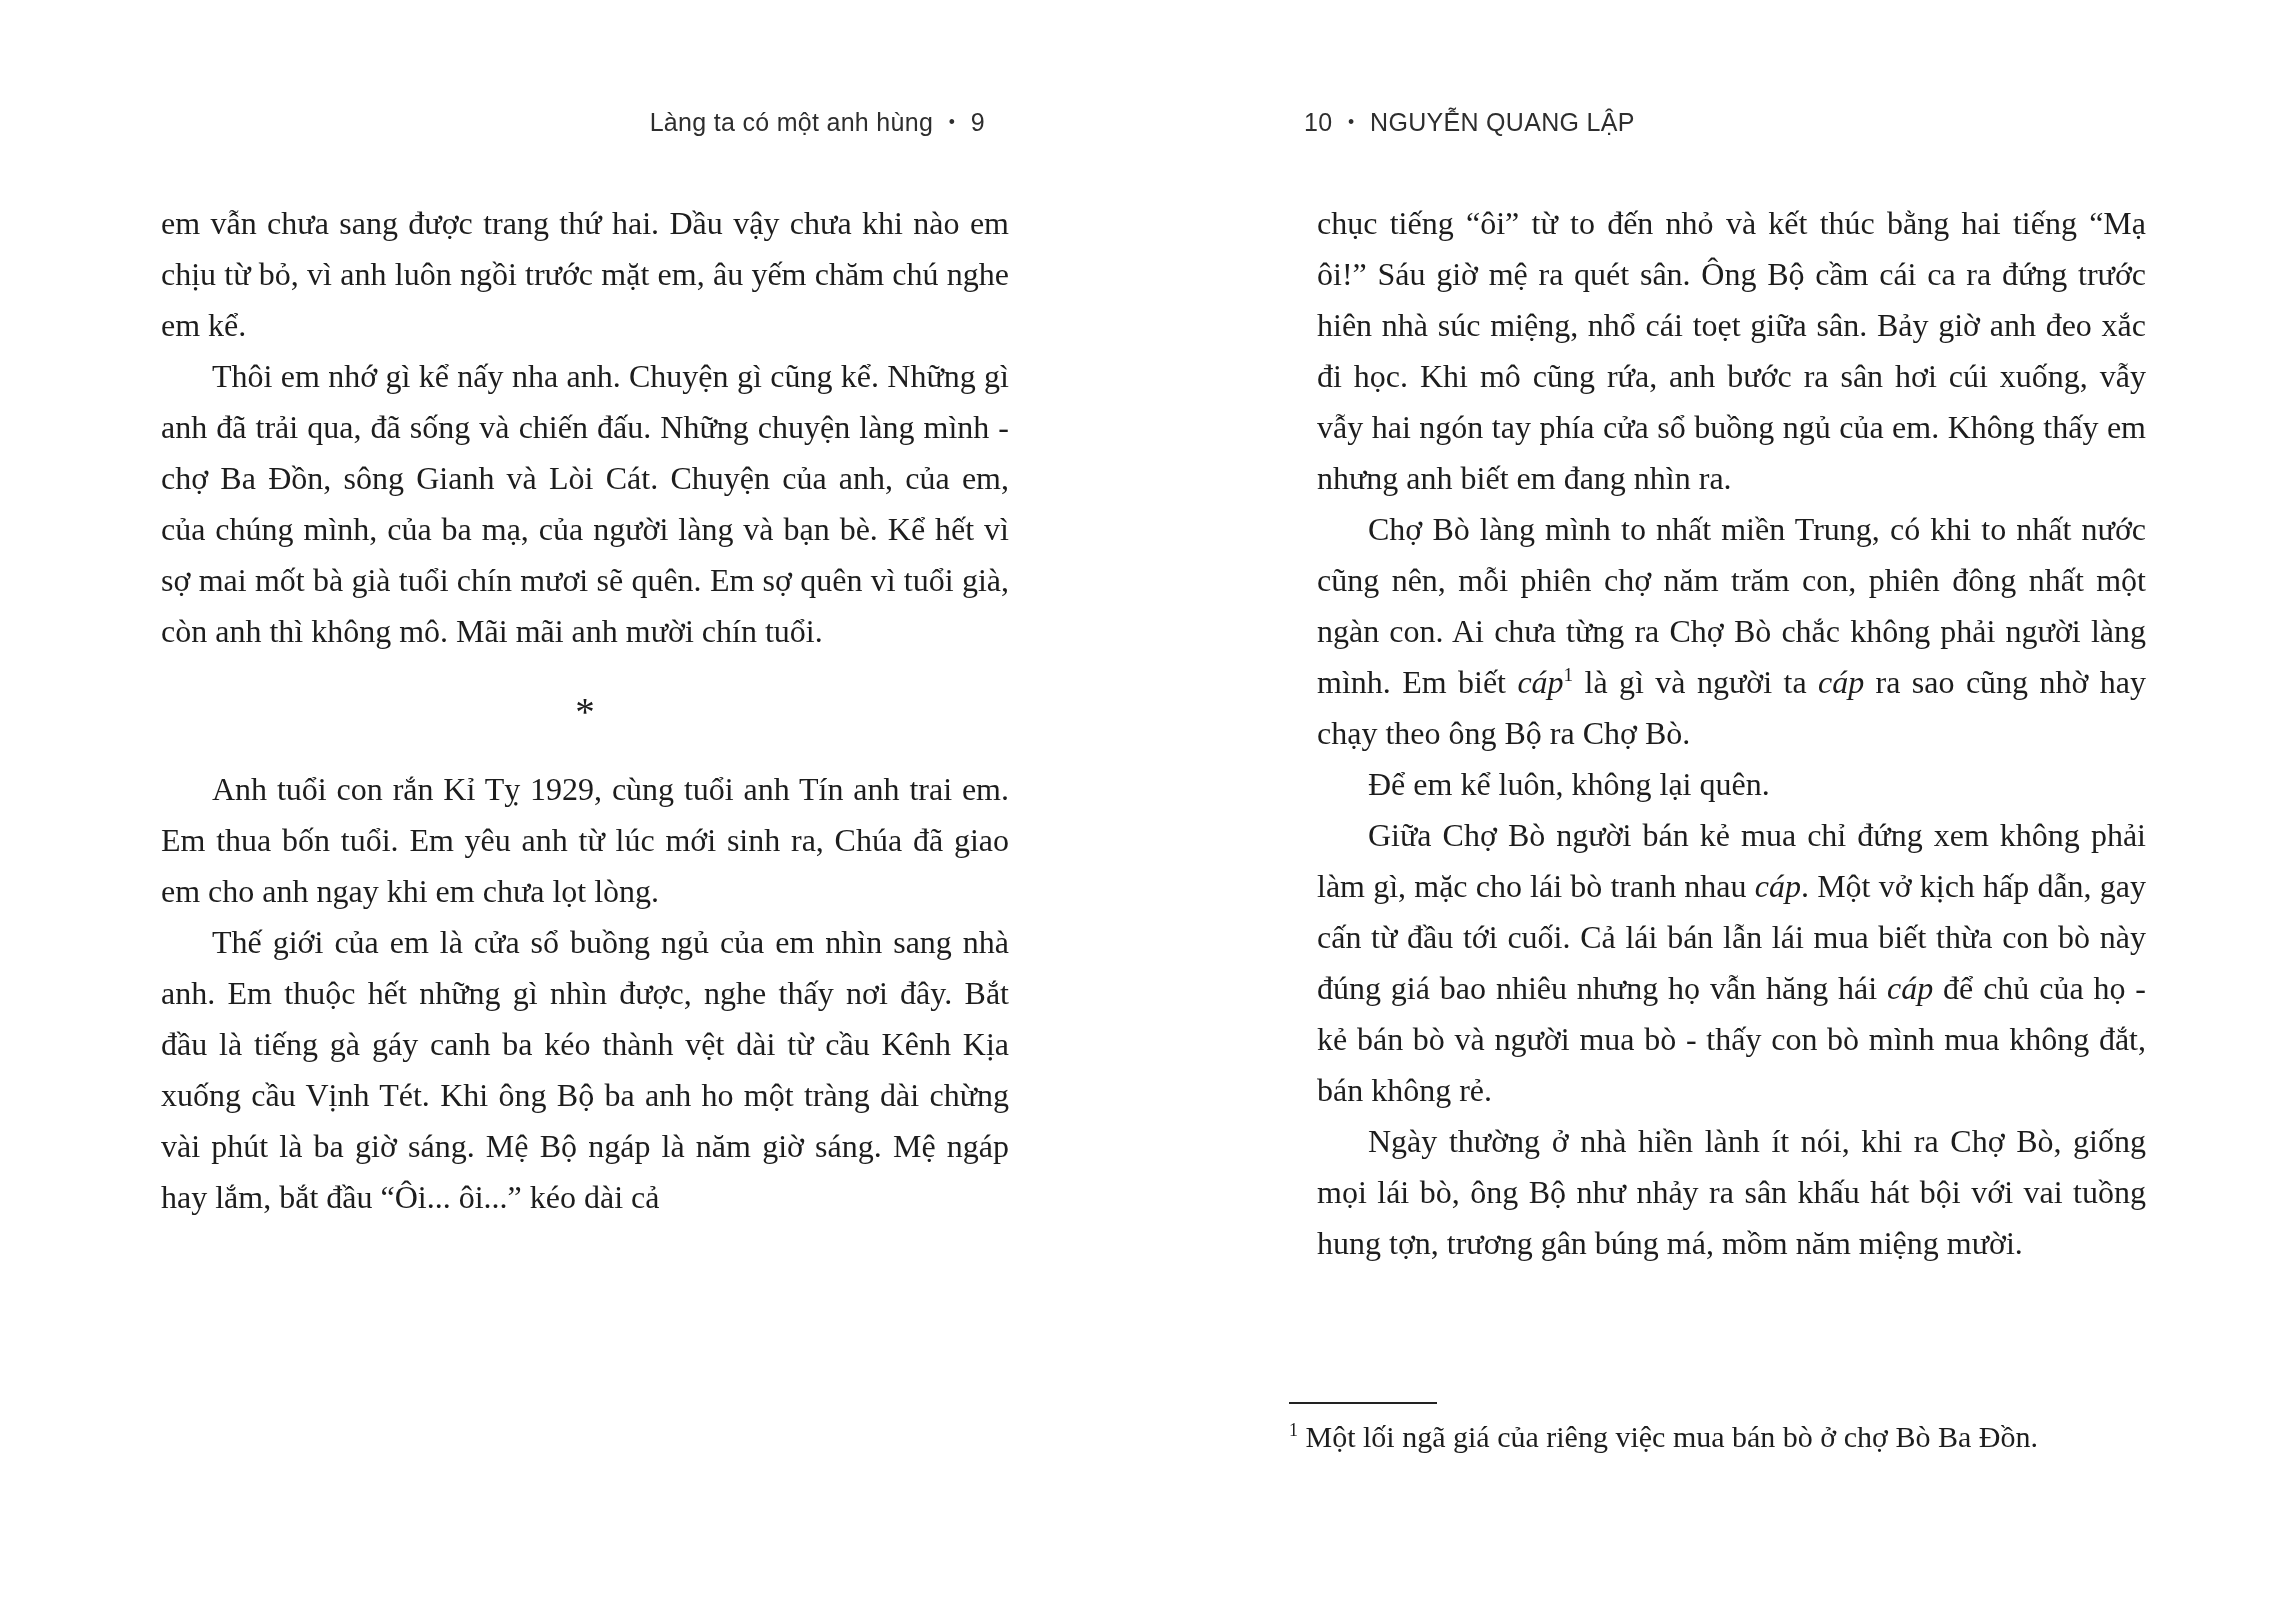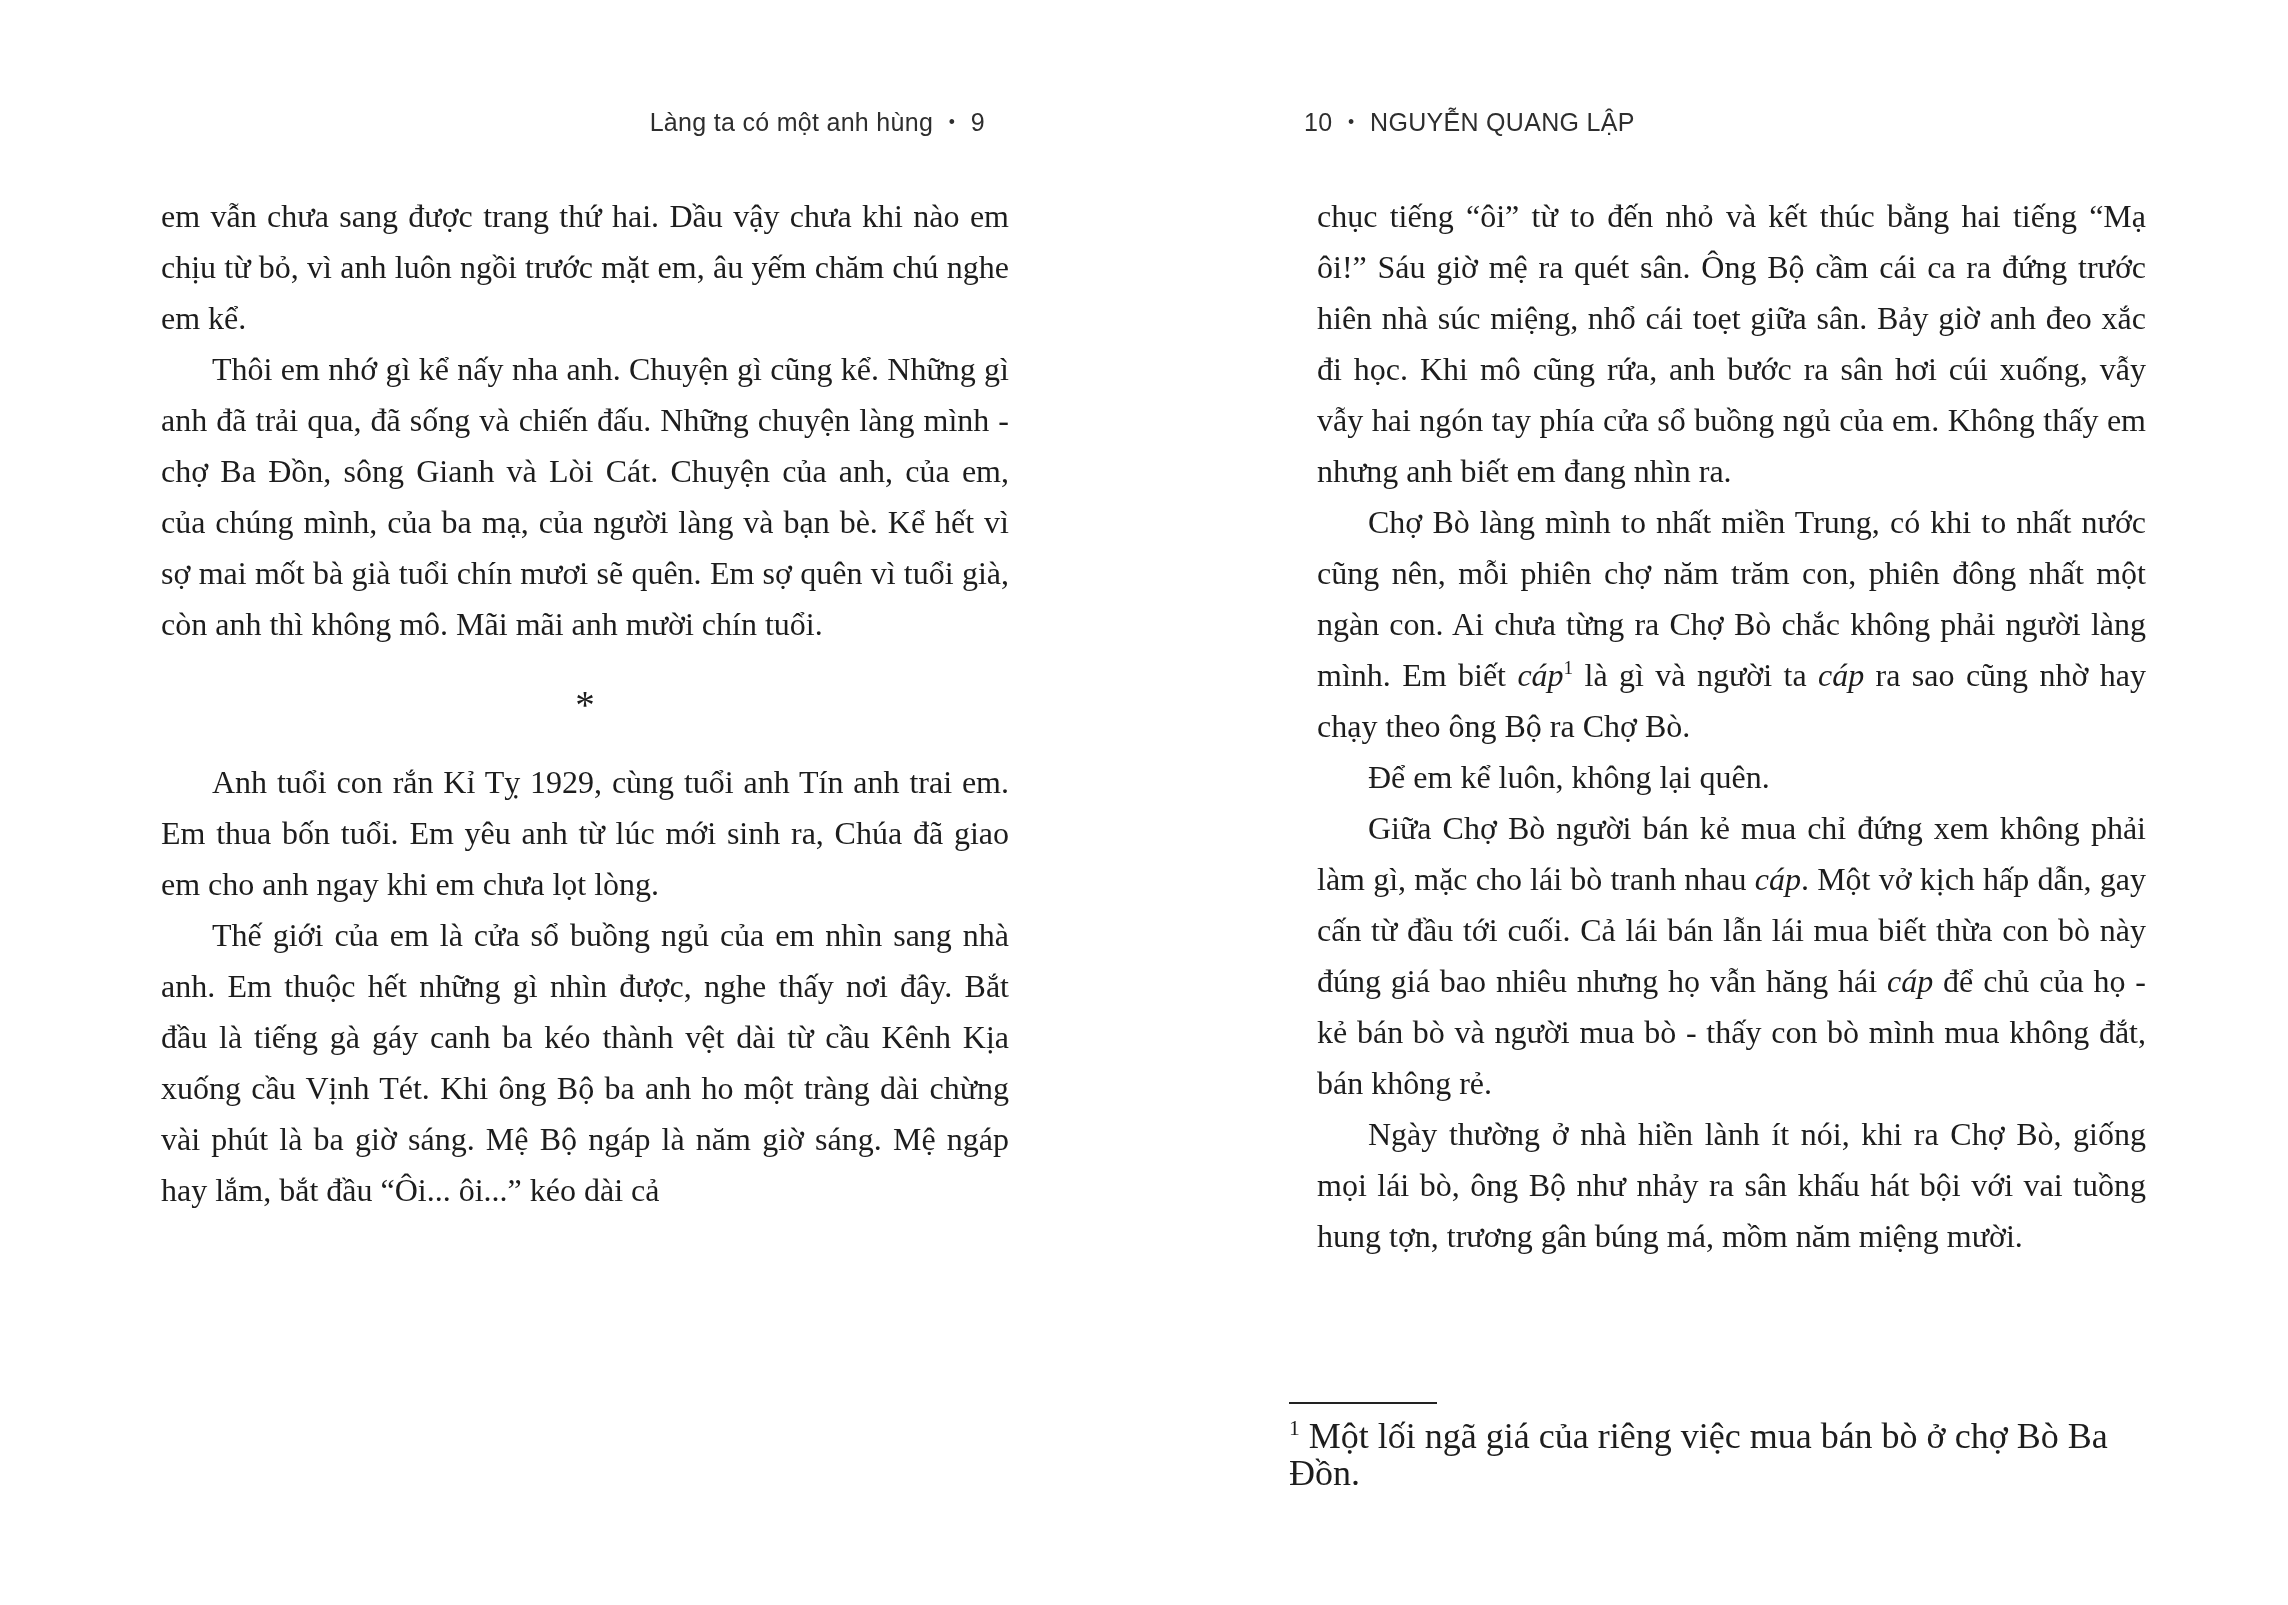--- a/index.html
+++ b/index.html
@@ -35,21 +35,21 @@
   }
   .hdr-sep {
     display: inline-block;
     margin: 0 15.6px;
     font-size: 17.6px;
     vertical-align: 2.9px;
     color: #2e2e2e;
   }
   .page-body {
     position: absolute;
-    top: 191px;
+    top: 198px;
     font-size: 32px;
     line-height: 51px;
     text-align: justify;
   }
   #left-body {
     left: 161px;
     width: 848px;
   }
   #right-body {
     left: 1289px;
@@ -75,21 +75,21 @@
   sup {
     font-size: 0.6em;
     line-height: 0;
     vertical-align: super;
   }
   #footnote {
     position: absolute;
     left: 1289px;
     top: 1402px;
     width: 829px;
-    font-size: 36px;
+    font-size: 30px;
     line-height: 37px;
     text-align: left;
   }
   .footnote-rule {
     width: 148px;
     height: 0;
     border-top: 2.9px solid #222222;
     margin: 0 0 13.7px 0;
   }
 </style>

